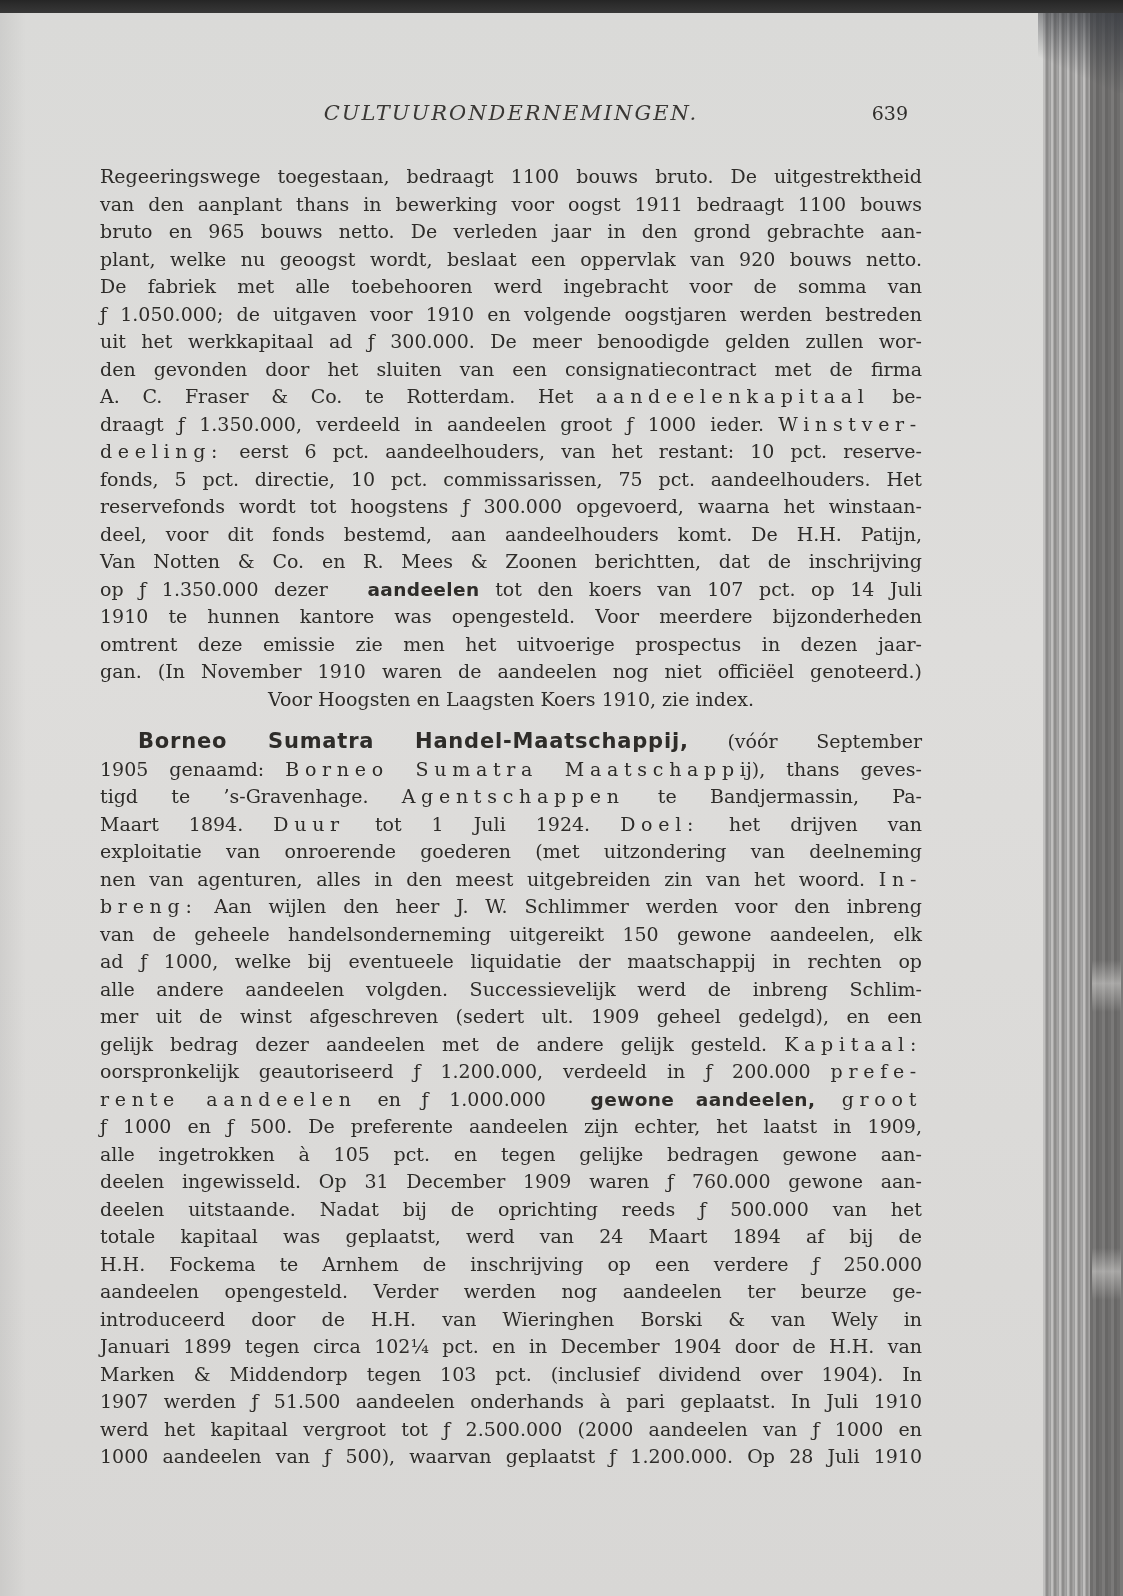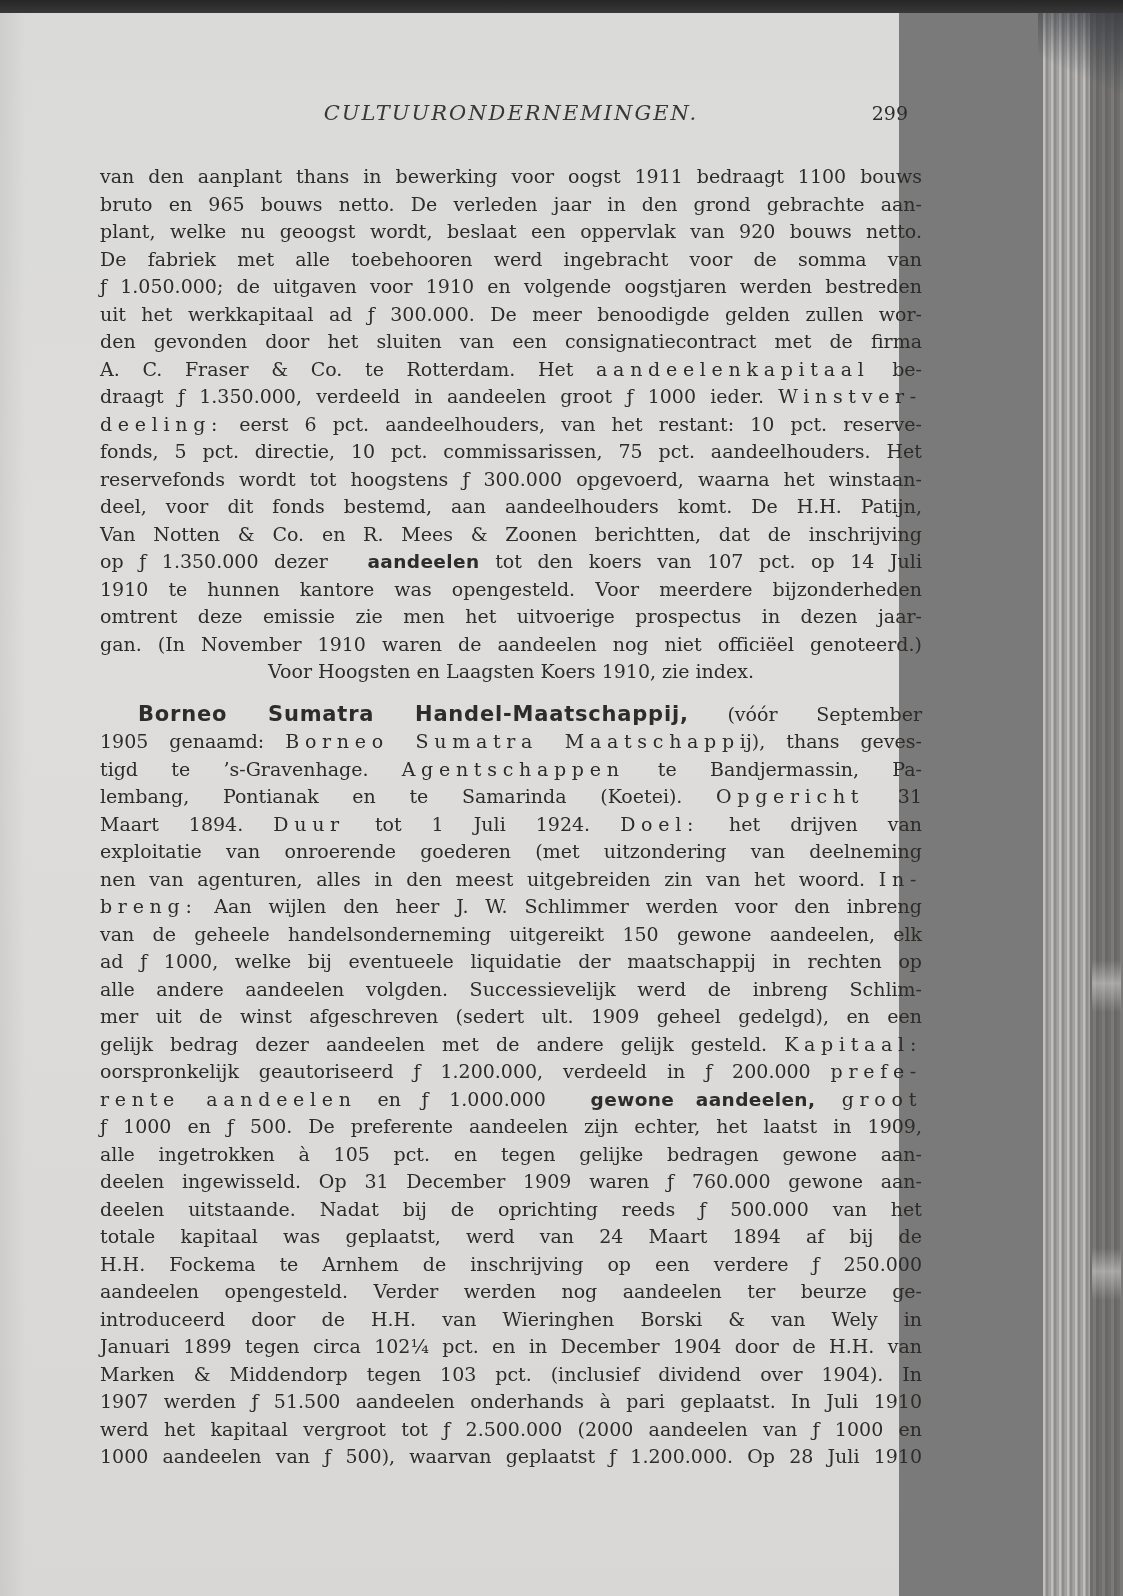--- a/index.html
+++ b/index.html
@@ -5,21 +5,21 @@
   html, body { margin: 0; padding: 0; }
   body {
     width: 1123px; height: 1596px;
     position: relative;
     background: #7a7a7a;
     font-family: "DejaVu Serif", serif;
     overflow: hidden;
   }
   .page {
     position: absolute; left: 0; top: 13px;
-    width: 899px; height: 1583px;
+    width: 1045px; height: 1583px;
     background: linear-gradient(180deg, var(--page_bg, #dadad8) 0%, #dedddb 40%, #d8d7d5 100%);
   }
   .page::before { 
     content: ""; position: absolute; left: 0; top: 0; bottom: 0; width: 26px;
     background: linear-gradient(90deg, rgba(0,0,0,0.06), rgba(0,0,0,0));
   }
   .top-band {
     position: absolute; left: 0; top: 0;
     width: 1123px; height: 13px;
     background: linear-gradient(180deg, #262626, var(--top_band, #383838));
@@ -87,24 +87,25 @@
     letter-spacing: 0.8px;
   }
 </style>
 </head>
 <body style="--page_bg: #dadad8; --text: #2e2c29; --top_band: #383838; --spine: #6f6e6d; --edge_stripe_light: #c0bfbe; --edge_stripe_dark: #8e8d8c;">
 
 <div class="page">
   <div class="content">
     <div class="header-row">
       <div class="title">CULTUURONDERNEMINGEN.</div>
-      <div class="page-num">299</div>
+      <div class="page-num">639</div>
     </div>
     <div class="page-body">
         <div class="paragraph">
+          <div class="line justify"><span class="seg-plain">Regeeringswege toegestaan, bedraagt 1100 bouws bruto. De uitgestrektheid</span></div>
           <div class="line justify"><span class="seg-plain">van den aanplant thans in bewerking voor oogst 1911 bedraagt 1100 bouws</span></div>
           <div class="line justify"><span class="seg-plain">bruto en 965 bouws netto. De verleden jaar in den grond gebrachte aan-</span></div>
           <div class="line justify"><span class="seg-plain">plant, welke nu geoogst wordt, beslaat een oppervlak van 920 bouws netto.</span></div>
           <div class="line justify"><span class="seg-plain">De fabriek met alle toebehooren werd ingebracht voor de somma van</span></div>
           <div class="line justify"><span class="seg-plain">ƒ 1.050.000; de uitgaven voor 1910 en volgende oogstjaren werden bestreden</span></div>
           <div class="line justify"><span class="seg-plain">uit het werkkapitaal ad ƒ 300.000. De meer benoodigde gelden zullen wor-</span></div>
           <div class="line justify"><span class="seg-plain">den gevonden door het sluiten van een consignatiecontract met de firma</span></div>
           <div class="line justify"><span class="seg-plain">A. C. Fraser &amp; Co. te Rotterdam. Het </span><span class="seg-spaced">aandeelenkapitaal</span><span class="seg-plain"> be-</span></div>
           <div class="line justify"><span class="seg-plain">draagt ƒ 1.350.000, verdeeld in aandeelen groot ƒ 1000 ieder. </span><span class="seg-spaced">Winstver-</span></div>
           <div class="line justify"><span class="seg-spaced">deeling:</span><span class="seg-plain"> eerst 6 pct. aandeelhouders, van het restant: 10 pct. reserve-</span></div>
@@ -115,21 +116,20 @@
           <div class="line justify"><span class="seg-plain">op ƒ 1.350.000 dezer </span><span class="seg-bold">aandeelen</span><span class="seg-plain"> tot den koers van 107 pct. op 14 Juli</span></div>
           <div class="line justify"><span class="seg-plain">1910 te hunnen kantore was opengesteld.  Voor meerdere bijzonderheden</span></div>
           <div class="line justify"><span class="seg-plain">omtrent deze emissie zie men het uitvoerige prospectus in dezen jaar-</span></div>
           <div class="line justify"><span class="seg-plain">gan. (In November 1910 waren de aandeelen nog niet officiëel genoteerd.)</span></div>
           <div class="line center"><span class="seg-plain">Voor Hoogsten en Laagsten Koers 1910, zie index.</span></div>
         </div>
         <div class="paragraph">
           <div class="line justify indent"><span class="seg-boldhead">Borneo Sumatra Handel-Maatschappij,</span><span class="seg-plain"> (vóór September</span></div>
           <div class="line justify"><span class="seg-plain">1905 genaamd: </span><span class="seg-spaced">Borneo Sumatra Maatschapp</span><span class="seg-plain">ij), thans geves-</span></div>
           <div class="line justify"><span class="seg-plain">tigd te ’s-Gravenhage. </span><span class="seg-spaced">Agentschappen</span><span class="seg-plain"> te Bandjermassin, Pa-</span></div>
-          <div class="line justify"><span class="seg-plain">lembang, Pontianak en te Samarinda (Koetei). </span><span class="seg-spaced">Opgericht</span><span class="seg-plain"> 31</span></div>
           <div class="line justify"><span class="seg-plain">Maart 1894. </span><span class="seg-spaced">Duur</span><span class="seg-plain"> tot 1 Juli 1924. </span><span class="seg-spaced">Doel:</span><span class="seg-plain"> het drijven van</span></div>
           <div class="line justify"><span class="seg-plain">exploitatie van onroerende goederen (met uitzondering van deelneming</span></div>
           <div class="line justify"><span class="seg-plain">nen van agenturen, alles in den meest uitgebreiden zin van het woord. </span><span class="seg-spaced">In-</span></div>
           <div class="line justify"><span class="seg-spaced">breng:</span><span class="seg-plain"> Aan wijlen den heer J. W. Schlimmer werden voor den inbreng</span></div>
           <div class="line justify"><span class="seg-plain">van de geheele handelsonderneming uitgereikt 150 gewone aandeelen, elk</span></div>
           <div class="line justify"><span class="seg-plain">ad ƒ 1000, welke bij eventueele liquidatie der maatschappij in rechten op</span></div>
           <div class="line justify"><span class="seg-plain">alle andere aandeelen volgden. Successievelijk werd de inbreng Schlim-</span></div>
           <div class="line justify"><span class="seg-plain">mer uit de winst afgeschreven (sedert ult. 1909 geheel gedelgd), en een</span></div>
           <div class="line justify"><span class="seg-plain">gelijk bedrag dezer aandeelen met de andere gelijk gesteld. </span><span class="seg-spaced">Kapitaal:</span></div>
           <div class="line justify"><span class="seg-plain">oorspronkelijk geautoriseerd ƒ 1.200.000, verdeeld in ƒ 200.000 </span><span class="seg-spaced">prefe-</span></div>

